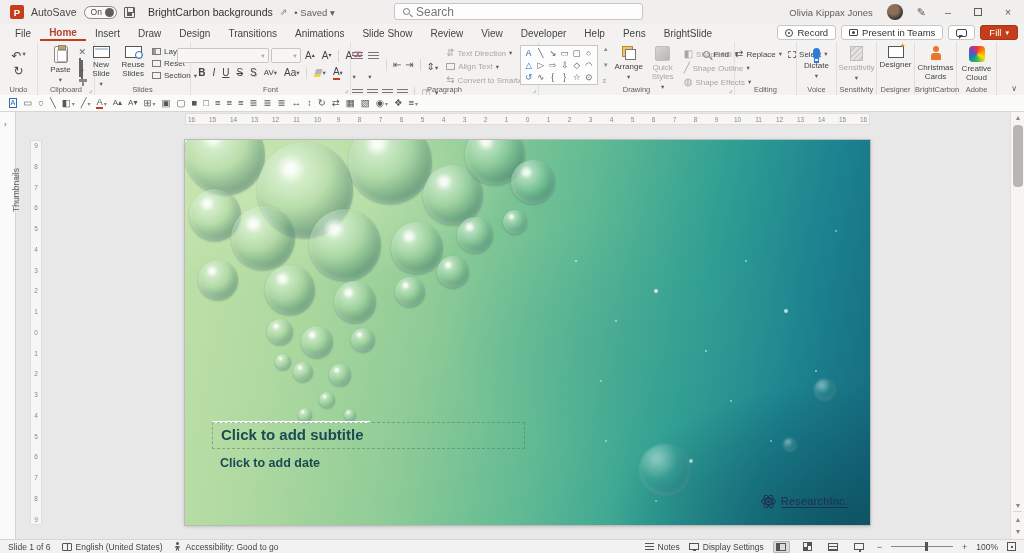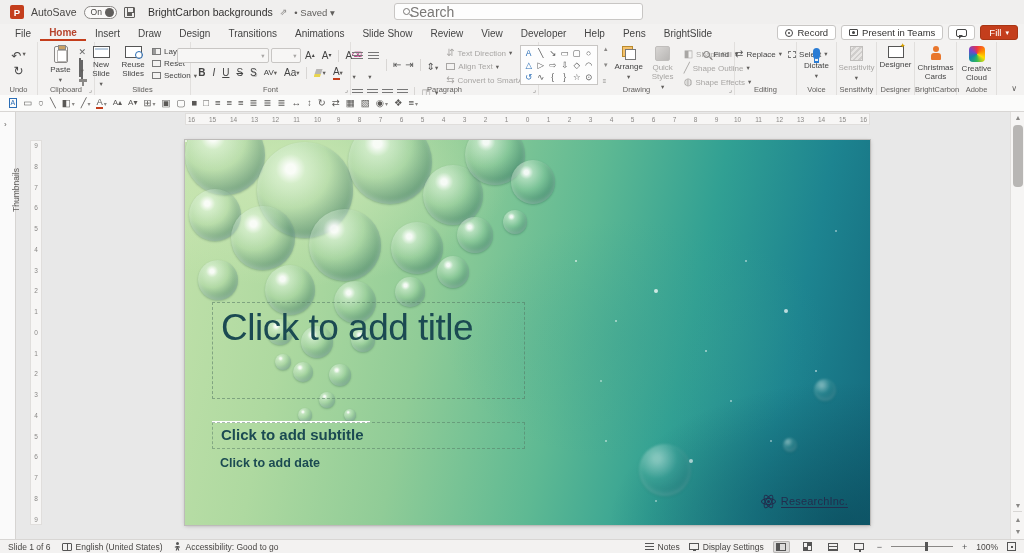--- a/index.html
+++ b/index.html
@@ -11,21 +11,21 @@
   .tb-left{display:flex;align-items:center;gap:7px;padding-left:10px}
   .ppt-logo{width:14px;height:14px;background:#c43e1c;border-radius:2px;color:#fff;font-size:9.5px;font-weight:bold;display:flex;align-items:center;justify-content:center}
   .autosave-pill{display:flex;align-items:center;gap:3px;border:1px solid #8a8886;border-radius:8px;height:13px;padding:0 2px 0 6px;font-size:8.5px;color:#484644;background:#faf9f8}
   .autosave-knob{width:9px;height:9px;border-radius:50%;background:#605e5c}
   .save-icon{width:11px;height:11px;border:1px solid #605e5c;border-radius:1px;position:relative}
   .save-icon::before{content:"";position:absolute;left:2px;top:0;width:5px;height:4px;border:1px solid #605e5c;border-top:none}
   .save-icon::after{content:"";position:absolute;left:2px;bottom:1px;width:5px;height:3px;background:#605e5c}
   .fname{font-size:10.5px;color:#323130;margin-left:6px}
   .loc-icon{color:#8a8886;font-size:9px}
   .saved-chip{color:#605e5c;font-size:9.5px}
-  .searchbox{position:absolute;left:394px;top:3px;width:249px;height:17px;background:#fdfdfd;border:1px solid #c8c6c4;border-radius:3px;display:flex;align-items:center;padding:0 8px;color:#797775;font-size:14px}
+  .searchbox{position:absolute;left:394px;top:3px;width:249px;height:17px;background:#fdfdfd;border:1px solid #c8c6c4;border-radius:3px;display:flex;align-items:center;gap:6px;padding:0 8px;color:#797775;font-size:12px}
   .mag{width:7px;height:7px;border:1px solid #797775;border-radius:50%;position:relative;flex:0 0 auto}
   .mag::after{content:"";position:absolute;left:5px;top:6px;width:4px;height:1px;background:#797775;transform:rotate(45deg)}
   .tb-right{position:absolute;right:8px;top:0;height:24px;display:flex;align-items:center;gap:14px}
   .user-name{font-size:9.5px;color:#605e5c}
   .avatar{width:16px;height:16px;border-radius:50%;background:radial-gradient(circle at 40% 35%,#8a6f5a 0 35%,#3a3230 70%,#1c1a19)}
   .pen-glyph{font-size:11px;color:#605e5c}
   .winbtn{font-size:11px;color:#605e5c;width:16px;text-align:center}
   .maxbox{width:8px;height:8px;border:1px solid #605e5c;display:inline-block}
 
   
@@ -225,20 +225,28 @@
       <span class="save-icon"></span>
       <span class="fname">BrightCarbon backgrounds</span>
       <span class="loc-icon">⇗</span>
       <span class="saved-chip">
         • <span>Saved</span> ▾
       </span>
     </div>
     <div class="searchbox">
       <span class="mag"></span>
       <span>Search</span>
+    </div>
+    <div class="tb-right">
+      <span class="user-name">Olivia Kippax Jones</span>
+      <span class="avatar"></span>
+      <span class="pen-glyph">✎</span>
+      <span class="winbtn">–</span>
+      <span class="winbtn"><span class="maxbox"></span></span>
+      <span class="winbtn">×</span>
     </div>
   </div>
 
   <div class="tabrow">
     <div class="tabs">
       <span class="tab">File</span>
       <span class="tab active">Home</span>
       <span class="tab">Insert</span>
       <span class="tab">Draw</span>
       <span class="tab">Design</span>
@@ -738,21 +746,20 @@
           <div class="bubble" style="left: 144px; top: 224px; width: 22px; height: 22px;"></div>
           <div class="bubble" style="left: 90px; top: 214px; width: 16px; height: 16px;"></div>
           <div class="bubble" style="left: 134px; top: 252px; width: 16px; height: 16px;"></div>
           <div class="bubble" style="left: 113px; top: 268px; width: 14px; height: 14px;"></div>
           <div class="bubble" style="left: 159px; top: 269px; width: 12px; height: 12px;"></div>
           <div class="bubble faint" style="left: 454px; top: 304px; width: 52px; height: 52px;"></div>
           <div class="bubble faint" style="left: 629px; top: 239px; width: 22px; height: 22px;"></div>
           <div class="bubble faint" style="left: 598px; top: 298px; width: 14px; height: 14px;"></div>
         </div>
       <div class="droplets"></div>
-      <div class="ph-title">Click to add title</div>
       <div class="sub-line"></div>
       <div class="ph-sub">Click to add subtitle</div>
       <div class="ph-date">Click to add date</div>
       <div class="logo">
         <span class="atom">
             <i></i>
             <i></i>
             <i></i>
             <em></em>
           </span>

